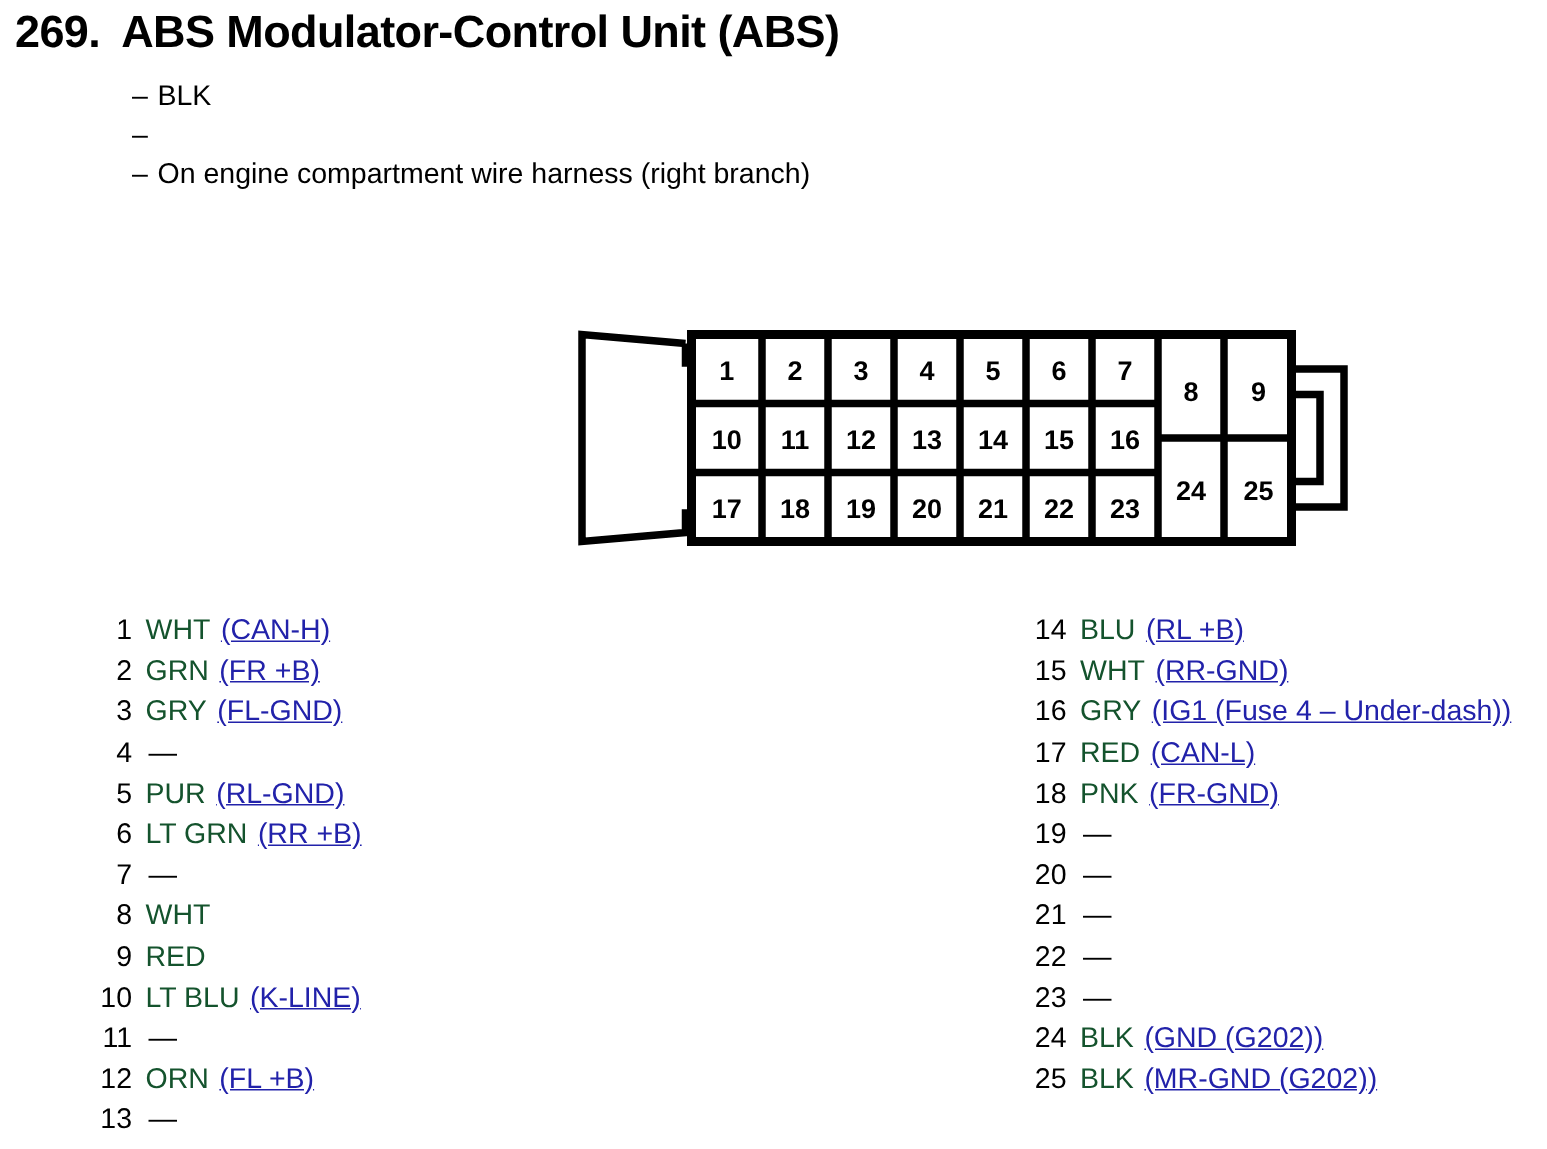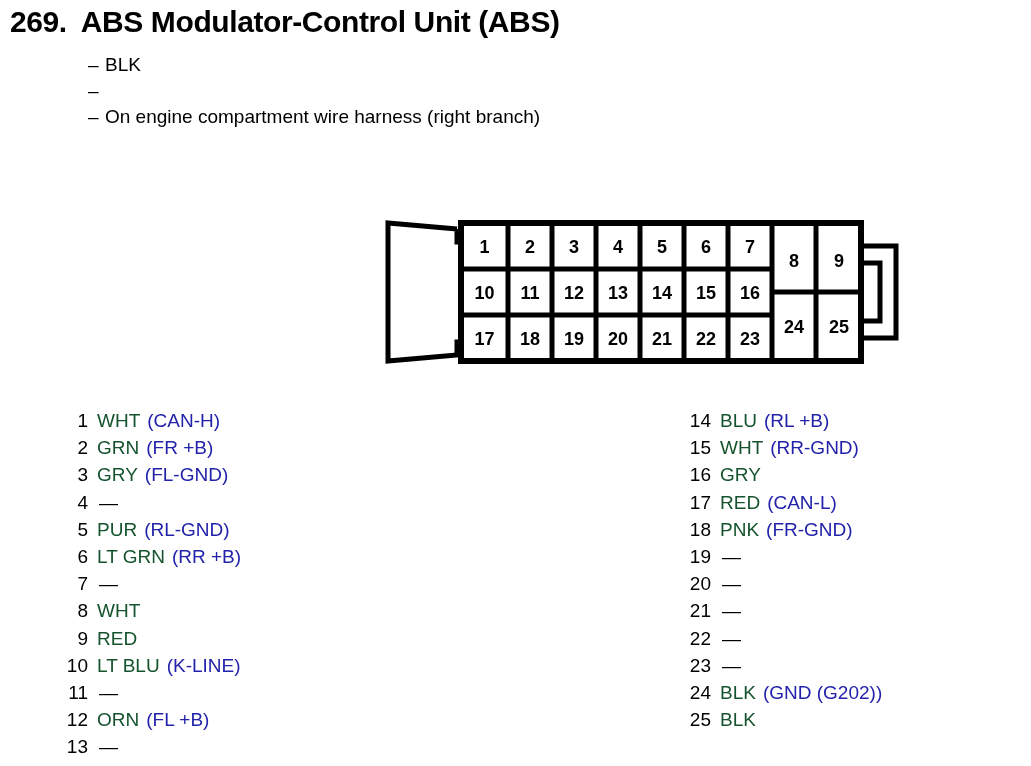--- a/index.html
+++ b/index.html
@@ -100,20 +100,21 @@
     text-align: right;
     color: #000000;
   }
   .pin-color {
     margin-left: 9px;
     color: #14532d;
   }
   .pin-circuit {
     margin-left: 7px;
     color: #2222aa;
+    text-decoration: underline;
   }
   .pin-empty {
     margin-left: 11px;
     color: #000000;
   }
 </style>
 </head>
 <body>
 
 <div id="header">
@@ -280,20 +281,21 @@
         <span class="pin-circuit">(RL +B)</span>
       </div>
       <div class="pin-row">
         <span class="pin-number">15</span>
         <span class="pin-color">WHT</span>
         <span class="pin-circuit">(RR-GND)</span>
       </div>
       <div class="pin-row">
         <span class="pin-number">16</span>
         <span class="pin-color">GRY</span>
+        <span class="pin-circuit">(IG1 (Fuse 4 – Under-dash))</span>
       </div>
       <div class="pin-row">
         <span class="pin-number">17</span>
         <span class="pin-color">RED</span>
         <span class="pin-circuit">(CAN-L)</span>
       </div>
       <div class="pin-row">
         <span class="pin-number">18</span>
         <span class="pin-color">PNK</span>
         <span class="pin-circuit">(FR-GND)</span>
@@ -319,15 +321,16 @@
         <span class="pin-empty">—</span>
       </div>
       <div class="pin-row">
         <span class="pin-number">24</span>
         <span class="pin-color">BLK</span>
         <span class="pin-circuit">(GND (G202))</span>
       </div>
       <div class="pin-row">
         <span class="pin-number">25</span>
         <span class="pin-color">BLK</span>
+        <span class="pin-circuit">(MR-GND (G202))</span>
       </div>
     </div>
 </div>
 
 </body></html>

